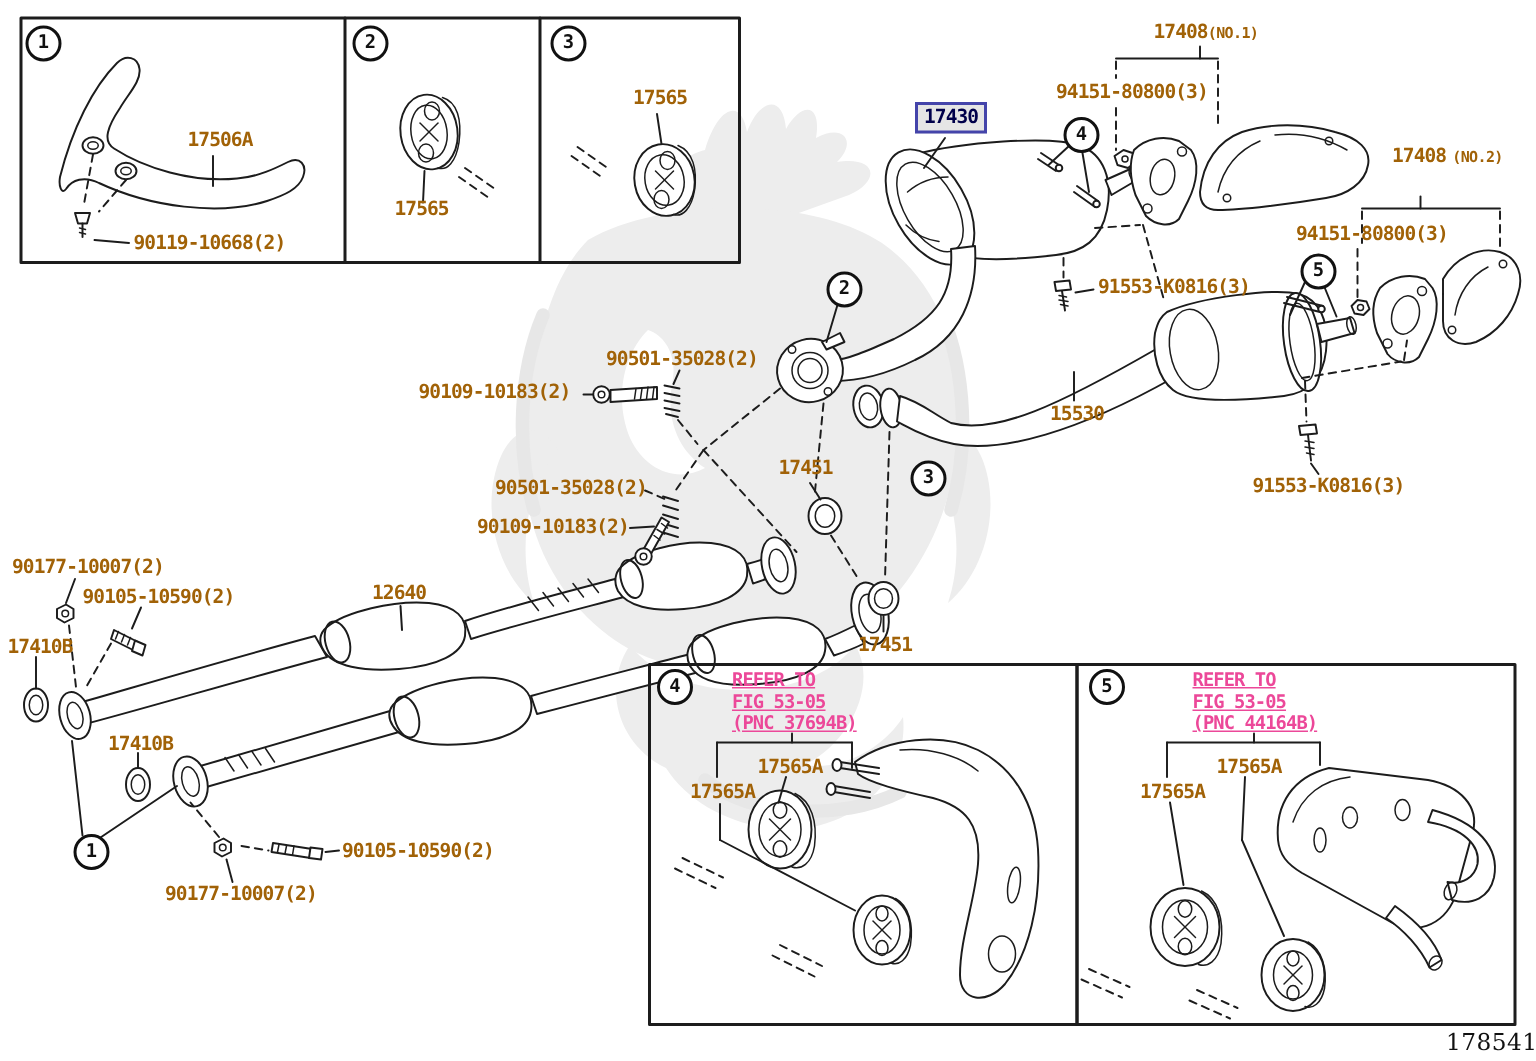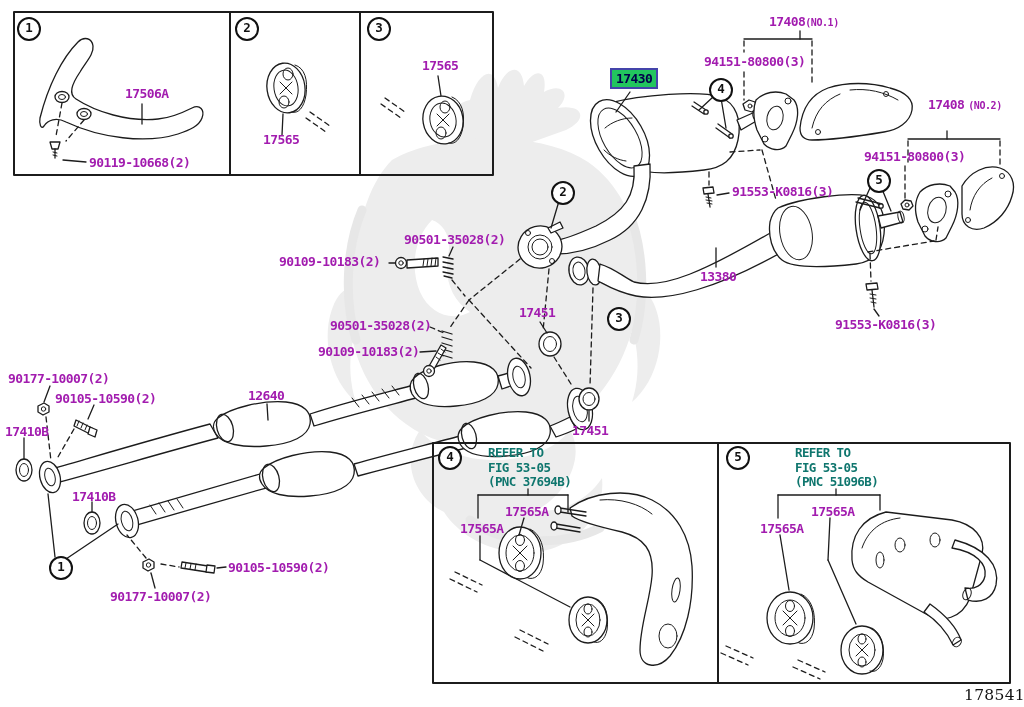--- a/index.html
+++ b/index.html
@@ -7,26 +7,26 @@
          font-family:"DejaVu Sans Mono", monospace;}
   #art{position:absolute;left:0;top:0;z-index:1;}
   #art path,#art line,#art ellipse,#art circle,#art rect,#art polyline,#art polygon{
      stroke:#1c1c1c;stroke-width:1.3;fill:none;stroke-linecap:round;stroke-linejoin:round;}
   #art .wf{fill:#ffffff;}
   #art .thin{stroke-width:1;}
   #art .bx{stroke-width:2;}
   #art .dash{stroke-dasharray:5 4;}
   #art .wm{fill:#ededed;stroke:none;}
   #art .wms{stroke:#e7e7e7;stroke-width:9;fill:none;}
-  .lbl{position:absolute;z-index:2;color:#a21caf;font:bold 13px "DejaVu Sans Mono",monospace;
+  .lbl{position:absolute;z-index:2;color:#a16207;font:bold 13px "DejaVu Sans Mono",monospace;
        letter-spacing:-0.6px;white-space:nowrap;}
   .lbl-sm{font-size:10px;letter-spacing:-0.4px;}
-  .refer{position:absolute;z-index:2;color:#0f766e;font:bold 12.5px "DejaVu Sans Mono",monospace;
-       letter-spacing:-0.6px;line-height:14.5px;white-space:pre;}
-  .hl{background:#22c55e;border:2px solid #4444aa;color:#00004a;text-align:center;
+  .refer{position:absolute;z-index:2;color:#ec4899;font:bold 12.5px "DejaVu Sans Mono",monospace;
+       letter-spacing:-0.6px;line-height:14.5px;white-space:pre;text-decoration:underline;}
+  .hl{background:#e5e5e5;border:2px solid #4444aa;color:#00004a;text-align:center;
       padding:1px 4px;}
   .co{position:absolute;z-index:2;width:20px;height:20px;border:2px solid #111;
       border-radius:50%;text-align:center;font:bold 12.5px "DejaVu Sans Mono",monospace;
       line-height:17px;color:#111;background:#fff;}
   .footer-code{position:absolute;z-index:2;color:#111;
       font:15.5px "DejaVu Serif",serif;letter-spacing:0.3px;}
 </style>
 </head>
 <body>
 
@@ -410,39 +410,39 @@
 <div class="lbl" style="left:89px;top:155px">90119-10668(2)</div>
 <div class="lbl" style="left:263px;top:132px">17565</div>
 <div class="lbl" style="left:422px;top:58px">17565</div>
 
 <div class="lbl" style="left:769px;top:14px"><span>17408</span><span class="lbl-sm">(NO.1)</span></div>
 <div class="lbl" style="left:704px;top:54px">94151-80800(3)</div>
 <div class="lbl hl" style="left:610px;top:68px">17430</div>
 <div class="lbl" style="left:928px;top:97px"><span>17408</span><span class="lbl-sm" style="margin-left:4px">(NO.2)</span></div>
 <div class="lbl" style="left:864px;top:149px">94151-80800(3)</div>
 <div class="lbl" style="left:732px;top:184px">91553-K0816(3)</div>
-<div class="lbl" style="left:700px;top:269px">13380</div>
+<div class="lbl" style="left:700px;top:269px">15530</div>
 <div class="lbl" style="left:835px;top:317px">91553-K0816(3)</div>
 <div class="lbl" style="left:519px;top:305px">17451</div>
 <div class="lbl" style="left:404px;top:232px">90501-35028(2)</div>
 <div class="lbl" style="left:279px;top:254px">90109-10183(2)</div>
 <div class="lbl" style="left:330px;top:318px">90501-35028(2)</div>
 <div class="lbl" style="left:318px;top:344px">90109-10183(2)</div>
 <div class="lbl" style="left:572px;top:423px">17451</div>
 <div class="lbl" style="left:248px;top:388px">12640</div>
 <div class="lbl" style="left:8px;top:371px">90177-10007(2)</div>
 <div class="lbl" style="left:55px;top:391px">90105-10590(2)</div>
 <div class="lbl" style="left:5px;top:424px">17410B</div>
 <div class="lbl" style="left:72px;top:489px">17410B</div>
 <div class="lbl" style="left:228px;top:560px">90105-10590(2)</div>
 <div class="lbl" style="left:110px;top:589px">90177-10007(2)</div>
 
 <div class="refer" style="left:488px;top:446px"><span>REFER TO</span><br><span>FIG 53-05</span><br><span>(PNC 37694B)</span></div>
 <div class="lbl" style="left:505px;top:504px">17565A</div>
 <div class="lbl" style="left:460px;top:521px">17565A</div>
 
-<div class="refer" style="left:795px;top:446px"><span>REFER TO</span><br><span>FIG 53-05</span><br><span>(PNC 51096B)</span></div>
+<div class="refer" style="left:795px;top:446px"><span>REFER TO</span><br><span>FIG 53-05</span><br><span>(PNC 44164B)</span></div>
 <div class="lbl" style="left:811px;top:504px">17565A</div>
 <div class="lbl" style="left:760px;top:521px">17565A</div>
 
 <div class="footer-code" style="left:964px;top:686px">178541D</div>
 
 </div>
 
 </body></html>

